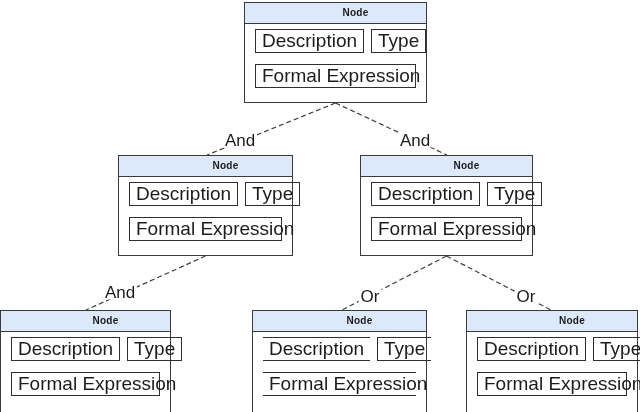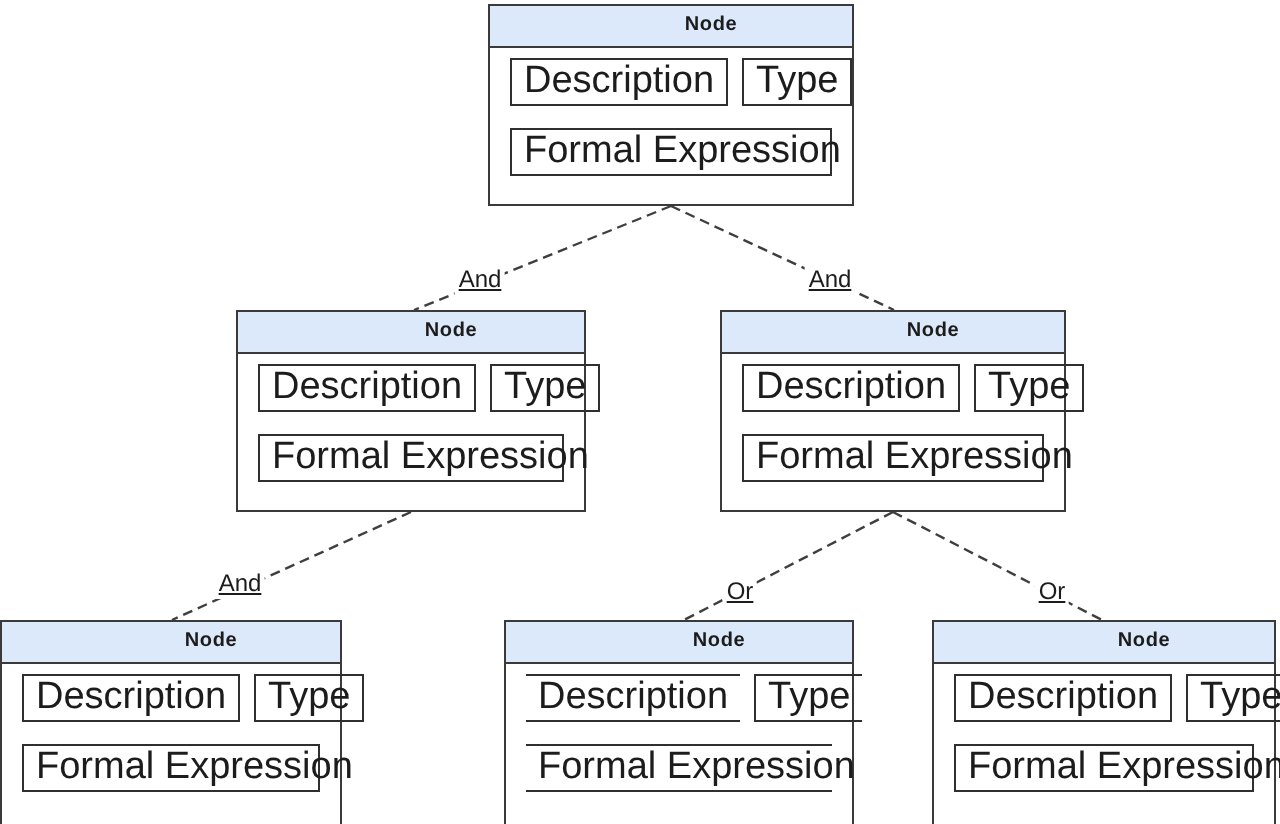--- a/index.html
+++ b/index.html
@@ -16,27 +16,26 @@
     overflow: hidden;
   }
   svg.edges {
     position: absolute; left: 0; top: 0;
     width: 640px; height: 412px;
     pointer-events: none;
   }
   .edge-label {
     position: absolute;
     transform: translate(-50%, -50%);
-    font-size: 12px;
+    font-size: 17px;
     color: var(--text, #1c1c1c);
     background: #ffffff;
     padding: 0 2px;
     line-height: 15px;
     white-space: nowrap;
-    text-decoration: underline;
   }
   .node {
     position: absolute;
     background: #ffffff;
     border: 1.5px solid var(--node-border, #3a3a3a);
     box-sizing: border-box;
   }
   .node-header {
     background: var(--header-fill, #dbe9fa);
     border-bottom: 1px solid var(--node-border, #3a3a3a);

